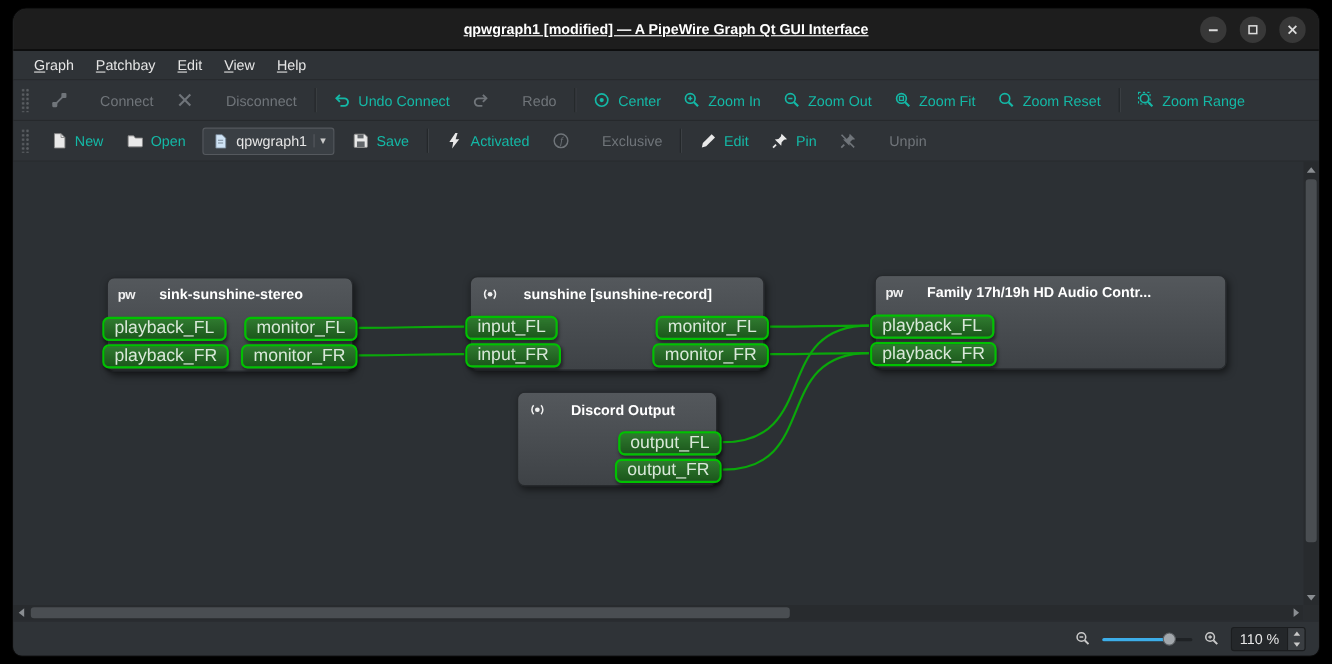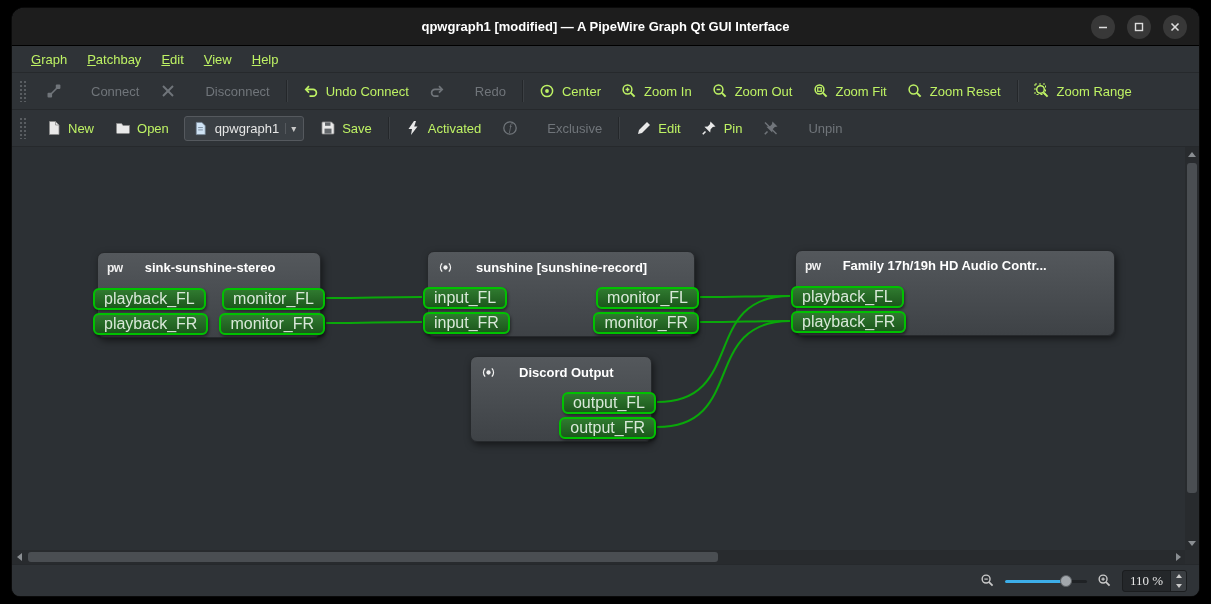--- a/index.html
+++ b/index.html
@@ -6,40 +6,40 @@
   html,body { width:1211px; height:604px; background:#000; overflow:hidden;
               font-family:"Liberation Sans", sans-serif; }
   .window { position:absolute; left:12px; top:8px; width:1187px; height:588px;
             background:#2f3337; border-radius:12px 12px 8px 8px; overflow:hidden;
             display:flex; flex-direction:column; box-shadow:0 0 0 1px #0a0a0a; }
 
   
   .titlebar { height:38px; background:#1d1d1d; position:relative; flex:0 0 auto;
               display:flex; align-items:center; justify-content:center;
               border-bottom:1px solid #000; }
-  .titlebar .title { color:#ffffff; font-weight:bold; font-size:13px; }
+  .titlebar .title { color:#ffffff; font-weight:bold; font-size:13px;text-decoration:underline; }
   .winbtns { position:absolute; right:12px; top:0; height:100%; display:flex;
              align-items:center; gap:12px; }
   .winbtn { width:24px; height:24px; border-radius:50%; background:#383838;
             display:flex; align-items:center; justify-content:center; }
 
   
   .menubar { height:27px; background:#2f3337; display:flex; align-items:center;
              padding:0 10px; gap:2px; border-bottom:1px solid #26292c; flex:0 0 auto; }
-  .menu-item { display:inline-block; color:#bef264; font-size:13px; padding:3px 9px;
+  .menu-item { display:inline-block; color:#e5e5e5; font-size:13px; padding:3px 9px;
                border-radius:3px; }
   .menu-item::first-letter { text-decoration:underline; }
 
   
   .toolbar { height:37px; background:#2f3337; display:flex; align-items:center;
              padding:0 4px; gap:2px; border-bottom:1px solid #26292c; flex:0 0 auto; }
   .grip { width:8px; height:22px; margin:0 7px 0 3px;
           background-image:radial-gradient(circle, #595d61 1px, transparent 1.3px);
           background-size:4px 4px; }
-  .tbtn { display:flex; align-items:center; gap:6px; color:#bef264; font-size:13px;
+  .tbtn { display:flex; align-items:center; gap:6px; color:#14b8a6; font-size:13px;
           padding:5px 9px; border-radius:3px; white-space:nowrap; }
   .tbtn.disabled { color:#70757a;gap:29px; }
   .ticon { width:17px; height:17px; display:flex; align-items:center; justify-content:center; }
   .tsep { width:1px; height:22px; background:#24272a; box-shadow:1px 0 0 #3c4044; margin:0 5px; }
   .combo { display:flex; align-items:center; gap:6px; background:#3a3f44;
            border:1px solid #55595e; border-radius:3px; padding:3px 7px; margin:0 4px;
            color:#e6e6e6; font-size:13px; }
   .combo .arrow { color:#c9c9c9; font-size:10px; padding-left:5px; border-left:1px solid #55595e; }
 
   
@@ -86,21 +86,21 @@
   .slider { position:relative; width:82px; height:14px; }
   .slider .track { position:absolute; left:0; right:0; top:6px; height:3px;
                    background:#1f2225; border-radius:2px; }
   .slider .fill  { position:absolute; left:0; top:6px; height:3px; width:61px;
                    background:#3daee9; border-radius:2px; }
   .slider .handle { position:absolute; left:55px; top:1px; width:12px; height:12px;
                     border-radius:50%; background:#a2a7ac; border:1px solid #5c6064; }
   .spinbox { display:flex; align-items:stretch; height:22px; background:#24272a;
              border:1px solid #1b1d1f; border-radius:3px; overflow:hidden; }
   .spinbox .val { color:#e6e6e6; font-size:13px; padding:0 7px; display:flex;
-                  align-items:center; min-width:46px; justify-content:flex-end;font-family:Liberation Serif, serif; }
+                  align-items:center; min-width:46px; justify-content:flex-end; }
   .spin-arrows { display:flex; flex-direction:column; width:16px; background:#3a3e42;
                  border-left:1px solid #1b1d1f; }
   .spin-arrows > div { flex:1; display:flex; align-items:center; justify-content:center; }
   .tri-up-s   { width:0; height:0; border-left:3px solid transparent; border-right:3px solid transparent; border-bottom:4px solid #c9c9c9; }
   .tri-down-s { width:0; height:0; border-left:3px solid transparent; border-right:3px solid transparent; border-top:4px solid #c9c9c9; }
 </style>
 </head>
 <body>
 
 <div class="window">

